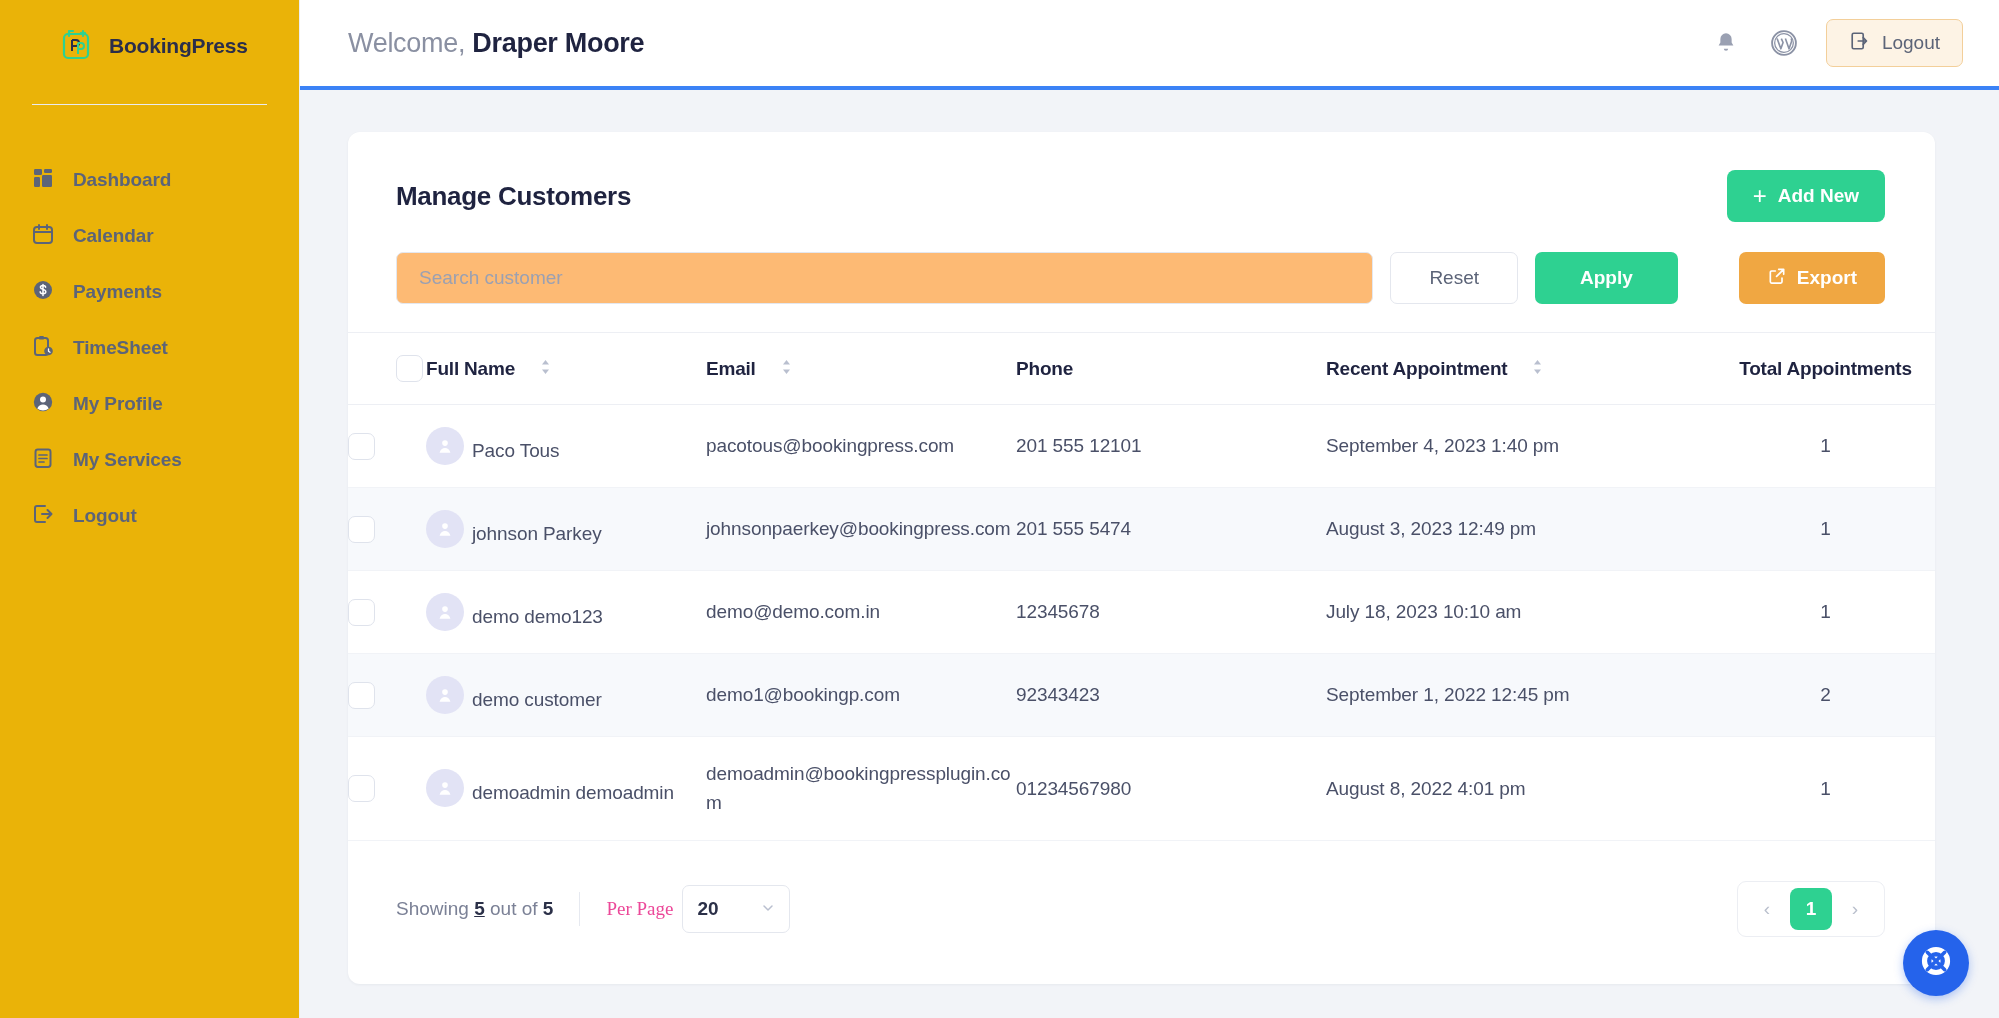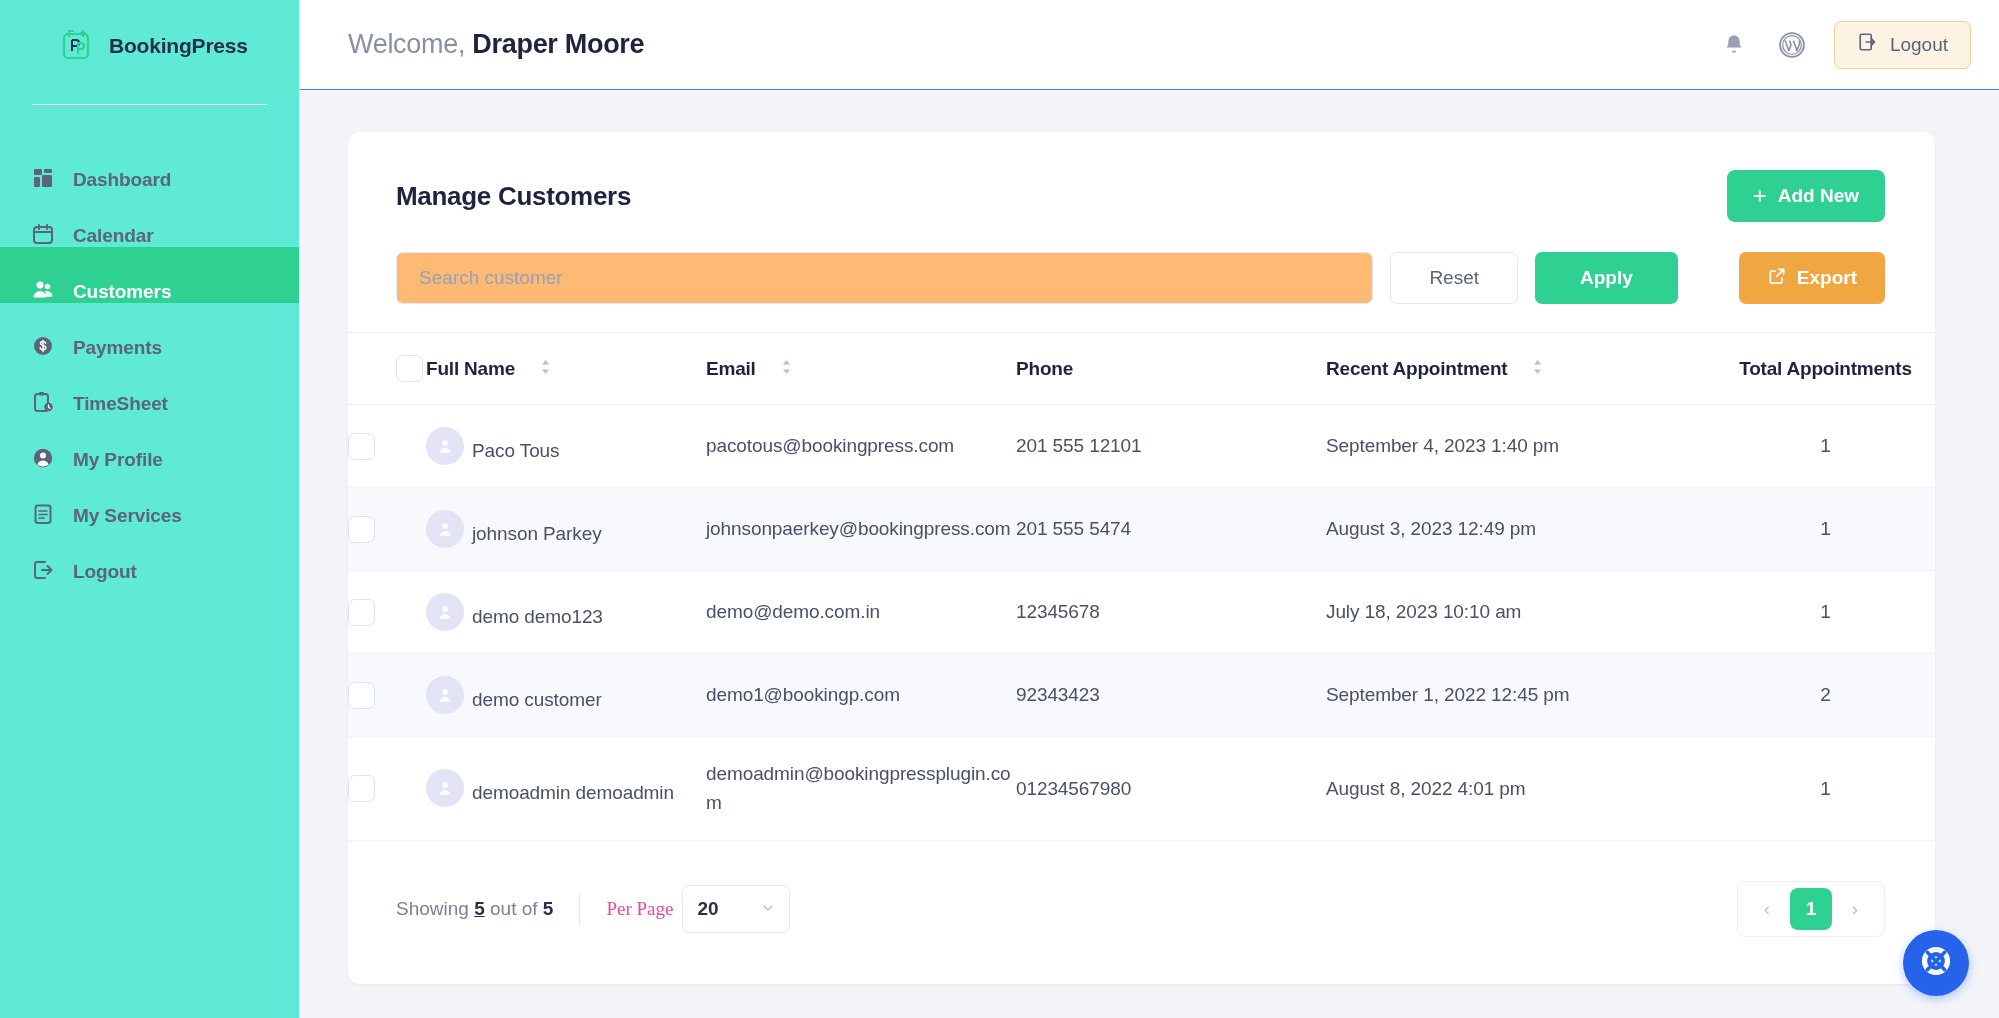--- a/index.html
+++ b/index.html
@@ -7,21 +7,21 @@
     width: 1999px; height: 1018px;
     font-family: "Liberation Sans", sans-serif;
     background: #ffffff;
     overflow: hidden;
   }
   .app { display: flex; width: 1999px; height: 1018px; }
 
   
   .sidebar {
     width: 300px; min-width: 300px; height: 1018px;
-    background: #5eead4;
+    background: #eab308;
     border-right: 1px solid #eceef3;
     display: flex; flex-direction: column;
   }
   .brand {
     height: 92px; display: flex; align-items: center;
     padding-left: 56px; gap: 13px;
   }
   .brand-mark { width: 40px; height: 40px; flex: 0 0 40px; }
   .brand-name {
     font-size: 21px; font-weight: bold; color: #2b2e4a;
@@ -41,23 +41,23 @@
   .nav-item.active { background: #2ed191; color: #ffffff; }
   .nav-item.active .ic svg { fill: #ffffff; stroke: #ffffff; }
 
   
   .main {
     flex: 1; height: 1018px; display: flex; flex-direction: column;
     background: #f2f4f8; position: relative;
   }
   .topbar {
     height: 90px; background: #ffffff;
-    border-bottom: 1px solid #3b82f6;
+    border-bottom: 4px solid #3b82f6;
     display: flex; align-items: center;
-    padding: 0 28px 0 48px; flex: 0 0 90px;
+    padding: 0 36px 0 48px; flex: 0 0 90px;
   }
   .welcome { font-size: 27px; color: #8a90a2; letter-spacing: -0.3px; }
   .welcome b { color: #1f2340; font-weight: bold; }
   .topbar-right { margin-left: auto; display: flex; align-items: center; gap: 26px; }
   .icon-btn { width: 32px; height: 32px; display: flex; align-items: center; justify-content: center; cursor: pointer; }
   .logout-btn {
     display: flex; align-items: center; gap: 11px;
     padding: 0 22px; height: 48px;
     background: #fdf3e5; border: 1px solid #f3cf9a; border-radius: 7px;
     color: #5c6478; font-size: 19px; cursor: pointer;
@@ -220,31 +220,20 @@
         <span class="ic">
           <svg width="24" height="24" viewBox="0 0 24 24">
               <rect x="3" y="5" width="18" height="16" rx="3" fill="none" stroke="#5c6478" stroke-width="2"></rect>
               <path d="M3 10 h18" stroke="#5c6478" stroke-width="2"></path>
               <path d="M8 3 v4 M16 3 v4" stroke="#5c6478" stroke-width="2" stroke-linecap="round"></path>
             </svg>
         </span>
         <span>Calendar</span>
       </div>
 
-      <div class="nav-item active">
-        <span class="ic">
-          <svg width="24" height="24" viewBox="0 0 24 24">
-              <circle cx="9" cy="7" r="3.2" fill="#ffffff"></circle>
-              <circle cx="16.5" cy="8.5" r="2.4" fill="#ffffff"></circle>
-              <path d="M3 19 c0-3.4 2.7-5.4 6-5.4 s6 2 6 5.4 z" fill="#ffffff"></path>
-              <path d="M16 13.6 c2.7 0 5 1.8 5 4.6 h-5.6 c.3-1.8-.2-3.4-1.2-4.4 .6-.1 1.2-.2 1.8-.2 z" fill="#ffffff"></path>
-            </svg>
-        </span>
-        <span>Customers</span>
-      </div>
 
       <div class="nav-item">
         <span class="ic">
           <svg width="24" height="24" viewBox="0 0 24 24">
               <circle cx="12" cy="12" r="9" fill="#5c6478"></circle>
               <path d="M12 6.6 v10.8 M14.6 9.3 c0-1.2-1.2-1.9-2.6-1.9 s-2.6.7-2.6 1.9 1.1 1.7 2.6 2.1 2.8 .9 2.8 2.3 -1.3 2-2.8 2 -2.8-.8-2.8-2" fill="none" stroke="#fff" stroke-width="1.5" stroke-linecap="round"></path>
             </svg>
         </span>
         <span>Payments</span>
       </div>

